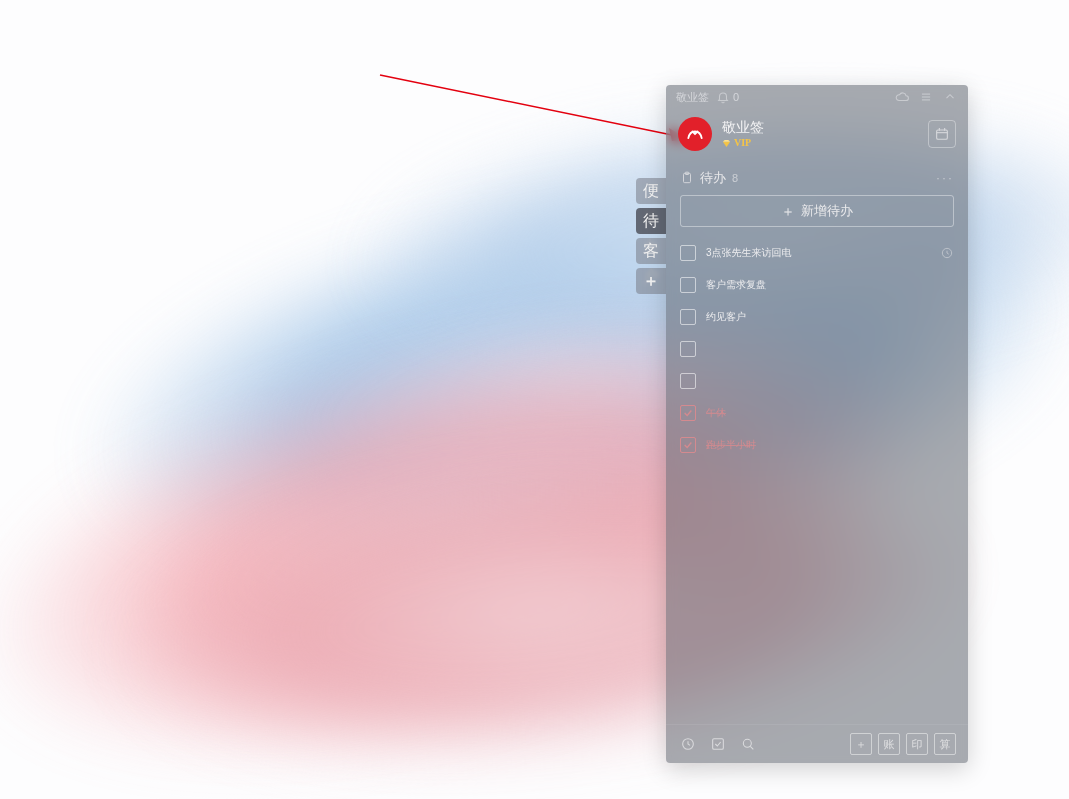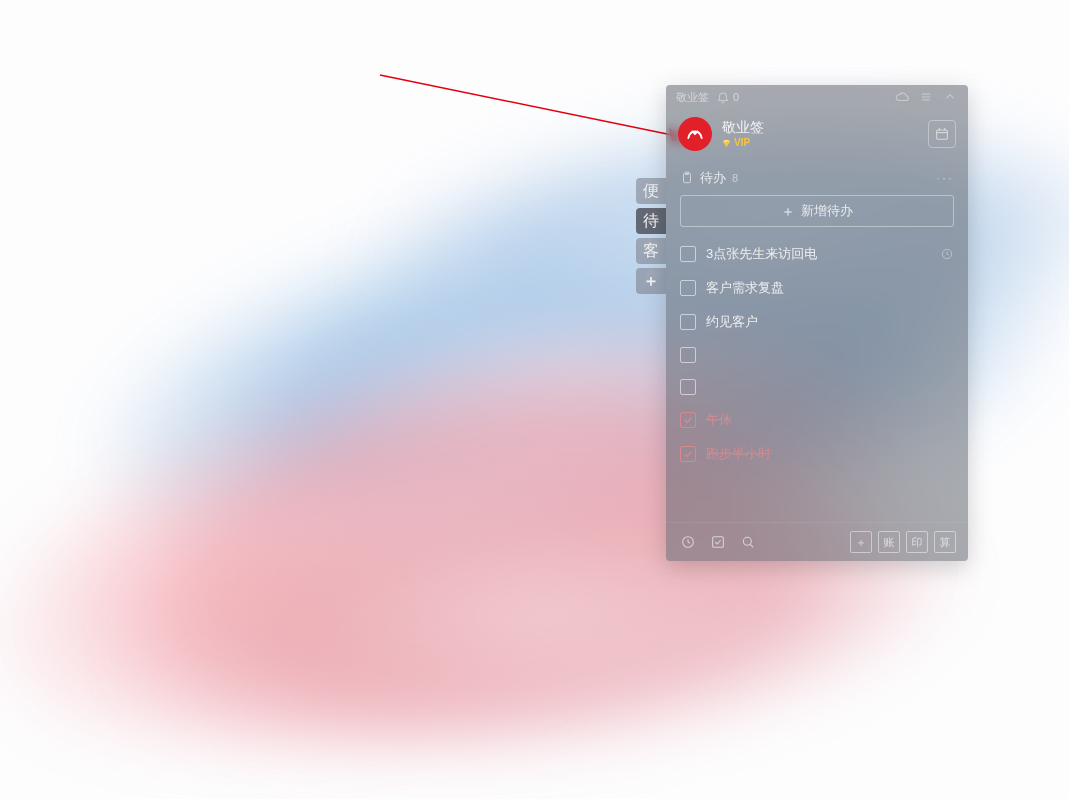--- a/index.html
+++ b/index.html
@@ -15,50 +15,50 @@
   .arrow{position:absolute;left:380px;top:75px;width:310px;height:75px;pointer-events:none;}
   .arrow svg{width:100%;height:100%;overflow:visible;}
 
   
   .sidetabs{position:absolute;left:636px;top:178px;display:flex;flex-direction:column;gap:4px;}
   .sidetabs .tab{width:30px;height:26px;border-radius:4px 0 0 4px;background:rgba(120,124,134,.55);color:#f2f2f2;font-size:16px;line-height:26px;text-align:center;backdrop-filter:blur(2px);cursor:pointer;}
   .sidetabs .tab.active{background:rgba(80,84,94,.85);}
   .sidetabs .tab.plus{font-size:16px;font-weight:bold;}
 
   
-  .widget{position:absolute;left:666px;top:85px;width:302px;height:476px;border-radius:4px;
+  .widget{position:absolute;left:666px;top:85px;width:302px;height:678px;border-radius:4px;
           background:rgba(96,102,112,.55);backdrop-filter:blur(6px);color:#e8e8ea;
           box-shadow:0 6px 24px rgba(0,0,0,.18);display:flex;flex-direction:column;}
   .titlebar{height:24px;display:flex;align-items:center;padding:0 10px;font-size:11px;color:#d4d6da;}
   .titlebar .spacer{flex:1;}
   .tb-icon{width:16px;height:16px;display:inline-flex;align-items:center;justify-content:center;margin-left:8px;opacity:.75;cursor:pointer;}
   .tb-icon svg{width:14px;height:14px;}
 
   .identity{display:flex;align-items:center;padding:8px 12px 4px 12px;}
   .avatar{width:34px;height:34px;border-radius:50%;background:#e2202a;display:flex;align-items:center;justify-content:center;margin-right:10px;}
   .avatar svg{width:20px;height:20px;}
   .idtext .name{font-size:14px;color:#f3f3f4;line-height:16px;}
-  .idtext .vip{display:flex;align-items:center;gap:3px;font-size:10px;color:#f5c445;font-weight:bold;line-height:12px;margin-top:2px;}
+  .idtext .vip{display:flex;align-items:center;gap:3px;font-size:10px;color:#f5c445;font-weight:bold;line-height:12px;margin-top:2px;font-family:Liberation Serif, serif;}
   .vip-diamond{width:9px;height:9px;display:inline-block;}
   .identity .spacer{flex:1;}
   .cal-icon{width:26px;height:26px;border:1px solid rgba(255,255,255,.35);border-radius:4px;display:flex;align-items:center;justify-content:center;cursor:pointer;}
   .cal-icon svg{width:16px;height:16px;opacity:.8;}
 
   .section-head{display:flex;align-items:center;padding:14px 14px 8px 14px;font-size:13px;}
   .section-head .clip{width:14px;height:14px;margin-right:6px;opacity:.8;}
   .section-head .count{font-size:11px;opacity:.65;margin-left:6px;}
   .section-head .spacer{flex:1;}
   .section-head .more{letter-spacing:2px;font-size:12px;opacity:.6;cursor:pointer;}
 
   .addbtn{margin:0 14px 10px 14px;height:30px;border:1px solid rgba(255,255,255,.4);border-radius:3px;
           display:flex;align-items:center;justify-content:center;gap:6px;font-size:13px;color:#eaeaec;cursor:pointer;}
   .addbtn .plus{font-size:14px;line-height:14px;}
 
   .todos{flex:1;overflow:auto;padding:0 6px;}
-  .todo{display:flex;align-items:center;padding:8px 8px;font-size:13px;color:#ededef;cursor:pointer;border-radius:3px;}
+  .todo{display:flex;align-items:center;padding:8px 8px;font-size:10px;color:#ededef;cursor:pointer;border-radius:3px;}
   .chk{width:14px;height:14px;border:1.2px solid rgba(255,255,255,.55);border-radius:2px;margin-right:10px;flex:0 0 auto;display:flex;align-items:center;justify-content:center;}
   .todo.done .chk{border-color:#d48a8f;}
   .todo.done .chk svg{width:10px;height:10px;}
   .todo.done .label{color:#d48a8f;text-decoration:line-through;text-decoration-color:rgba(212,138,143,.7);}
   .todo .label{flex:1;white-space:nowrap;overflow:hidden;text-overflow:ellipsis;}
   .todo .clock{width:14px;height:14px;opacity:.55;flex:0 0 auto;}
 
   .footer{display:flex;align-items:center;padding:8px 12px;gap:10px;border-top:1px solid rgba(255,255,255,.08);}
   .footer .spacer{flex:1;}
   .ficon{width:20px;height:20px;display:flex;align-items:center;justify-content:center;opacity:.8;cursor:pointer;}

